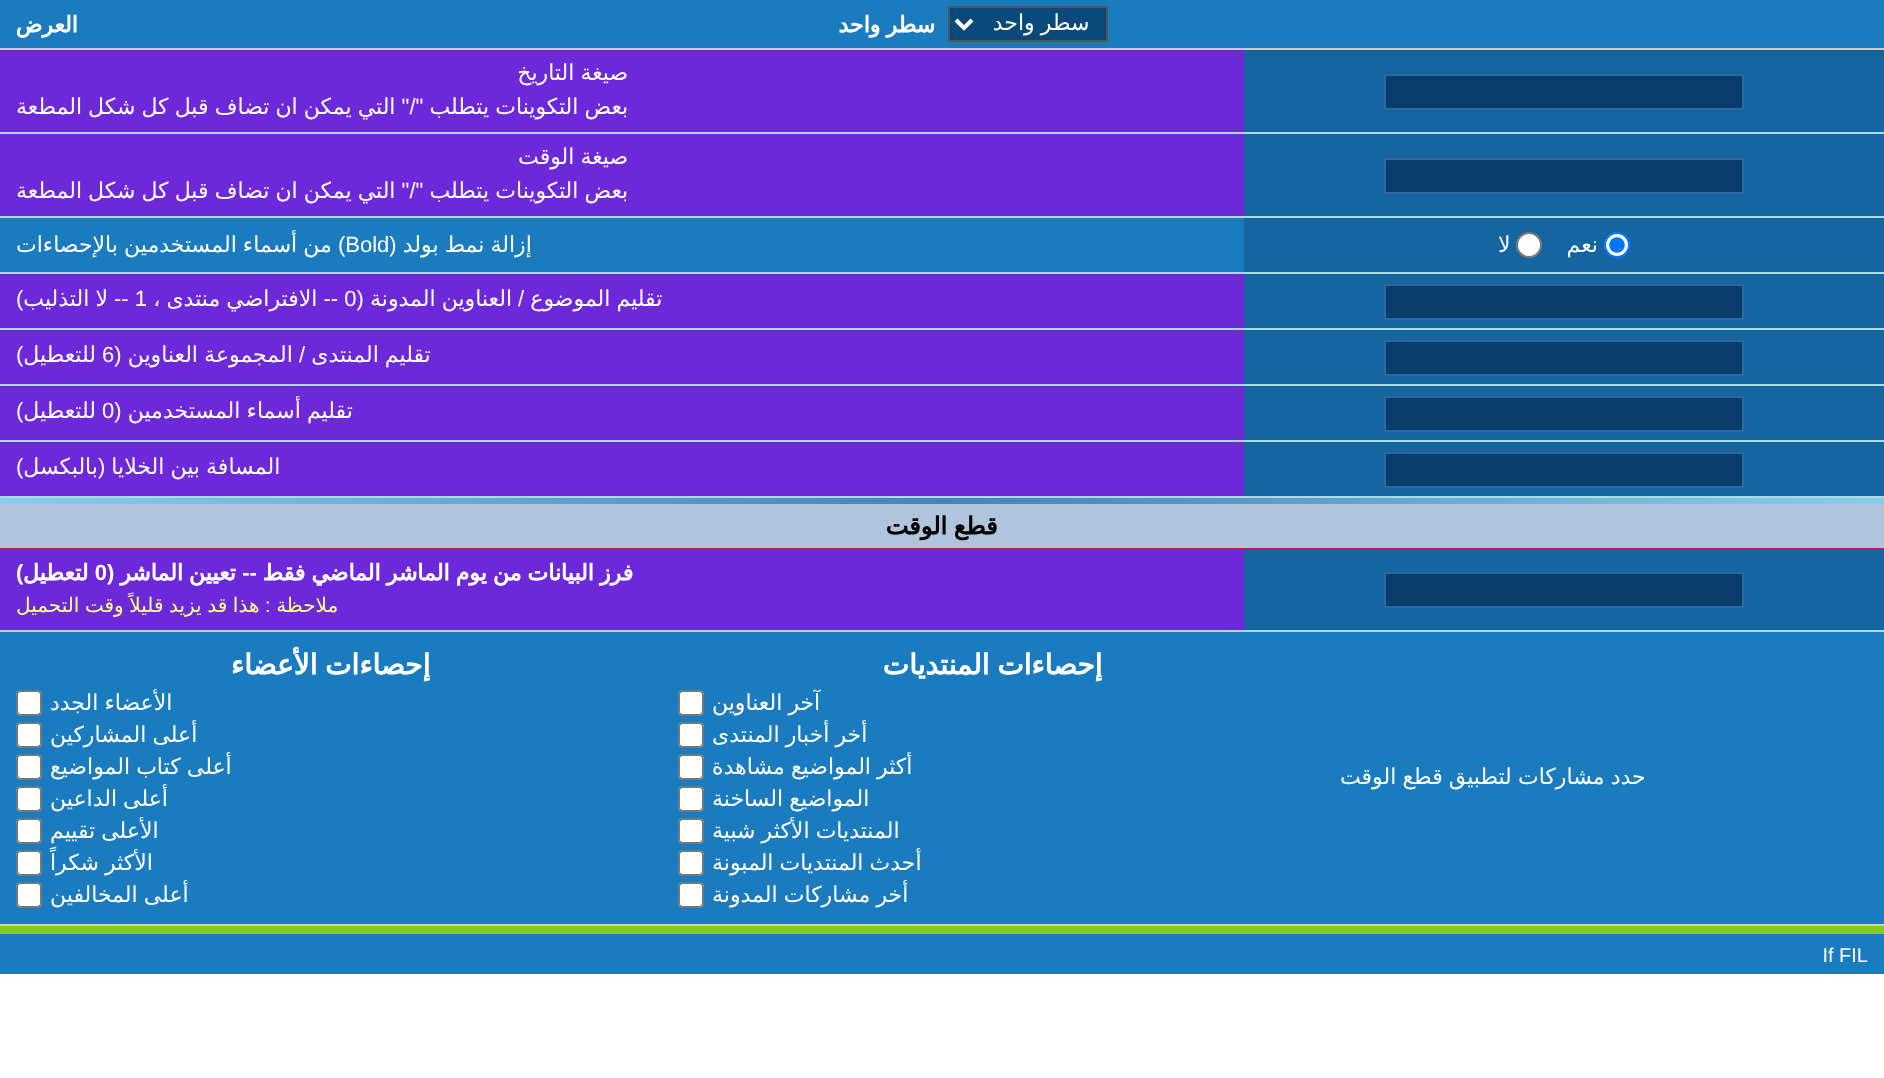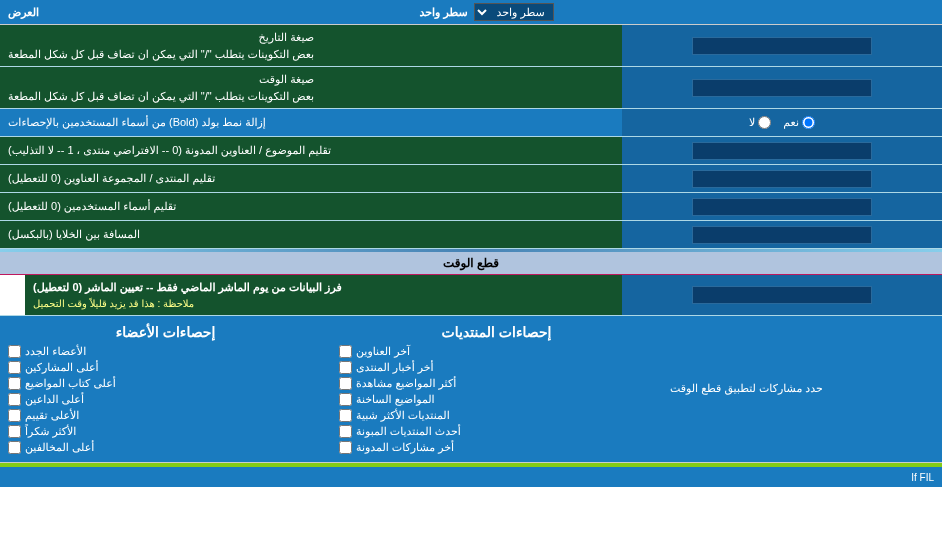--- a/index.html
+++ b/index.html
@@ -47,21 +47,21 @@
     
     .data-row {
       display: flex;
       width: 100%;
       border-bottom: 1px solid #add8e6;
       min-height: 28px;
     }
 
     .data-row .right-label {
       flex: 1;
-      background: #14532d;
+      background: #6d28d9;
       color: #fff;
       padding: 4px 8px;
       display: flex;
       align-items: center;
       justify-content: flex-end;
       text-align: right;
       font-size: 11px;
       line-height: 1.5;
     }
 
@@ -234,21 +234,21 @@
     <div class="right-label">
       <span>تقليم الموضوع / العناوين المدونة (0 -- الافتراضي منتدى ، 1 -- لا التذليب)</span>
     </div>
   </div>
 
   <div class="data-row">
     <div class="left-input">
       <input type="text" style="">
     </div>
     <div class="right-label">
-      <span>تقليم المنتدى / المجموعة العناوين (0 للتعطيل)</span>
+      <span>تقليم المنتدى / المجموعة العناوين (6 للتعطيل)</span>
     </div>
   </div>
 
   <div class="data-row">
     <div class="left-input">
       <input type="text" style="">
     </div>
     <div class="right-label">
       <span>تقليم أسماء المستخدمين (0 للتعطيل)</span>
     </div>
@@ -262,21 +262,21 @@
       <span>المسافة بين الخلايا (بالبكسل)</span>
     </div>
   </div>
 
   <div class="divider-row"></div>
 
   <div class="section-header">
     <span>قطع الوقت</span>
   </div>
 
-  <div class="data-row" style="min-height: 36px; padding-left: 25px;">
+  <div class="data-row" style="min-height: 36px;">
     <div class="left-input">
       <input type="text" style="">
     </div>
     <div class="right-label" style="flex-direction:column; align-items: flex-end;">
       <span style="font-weight:bold;">فرز البيانات من يوم الماشر الماضي فقط -- تعيين الماشر (0 لتعطيل)</span>
       <span class="note-text">ملاحظة : هذا قد يزيد قليلاً وقت التحميل</span>
     </div>
   </div>
 
   <div class="checkbox-area">

